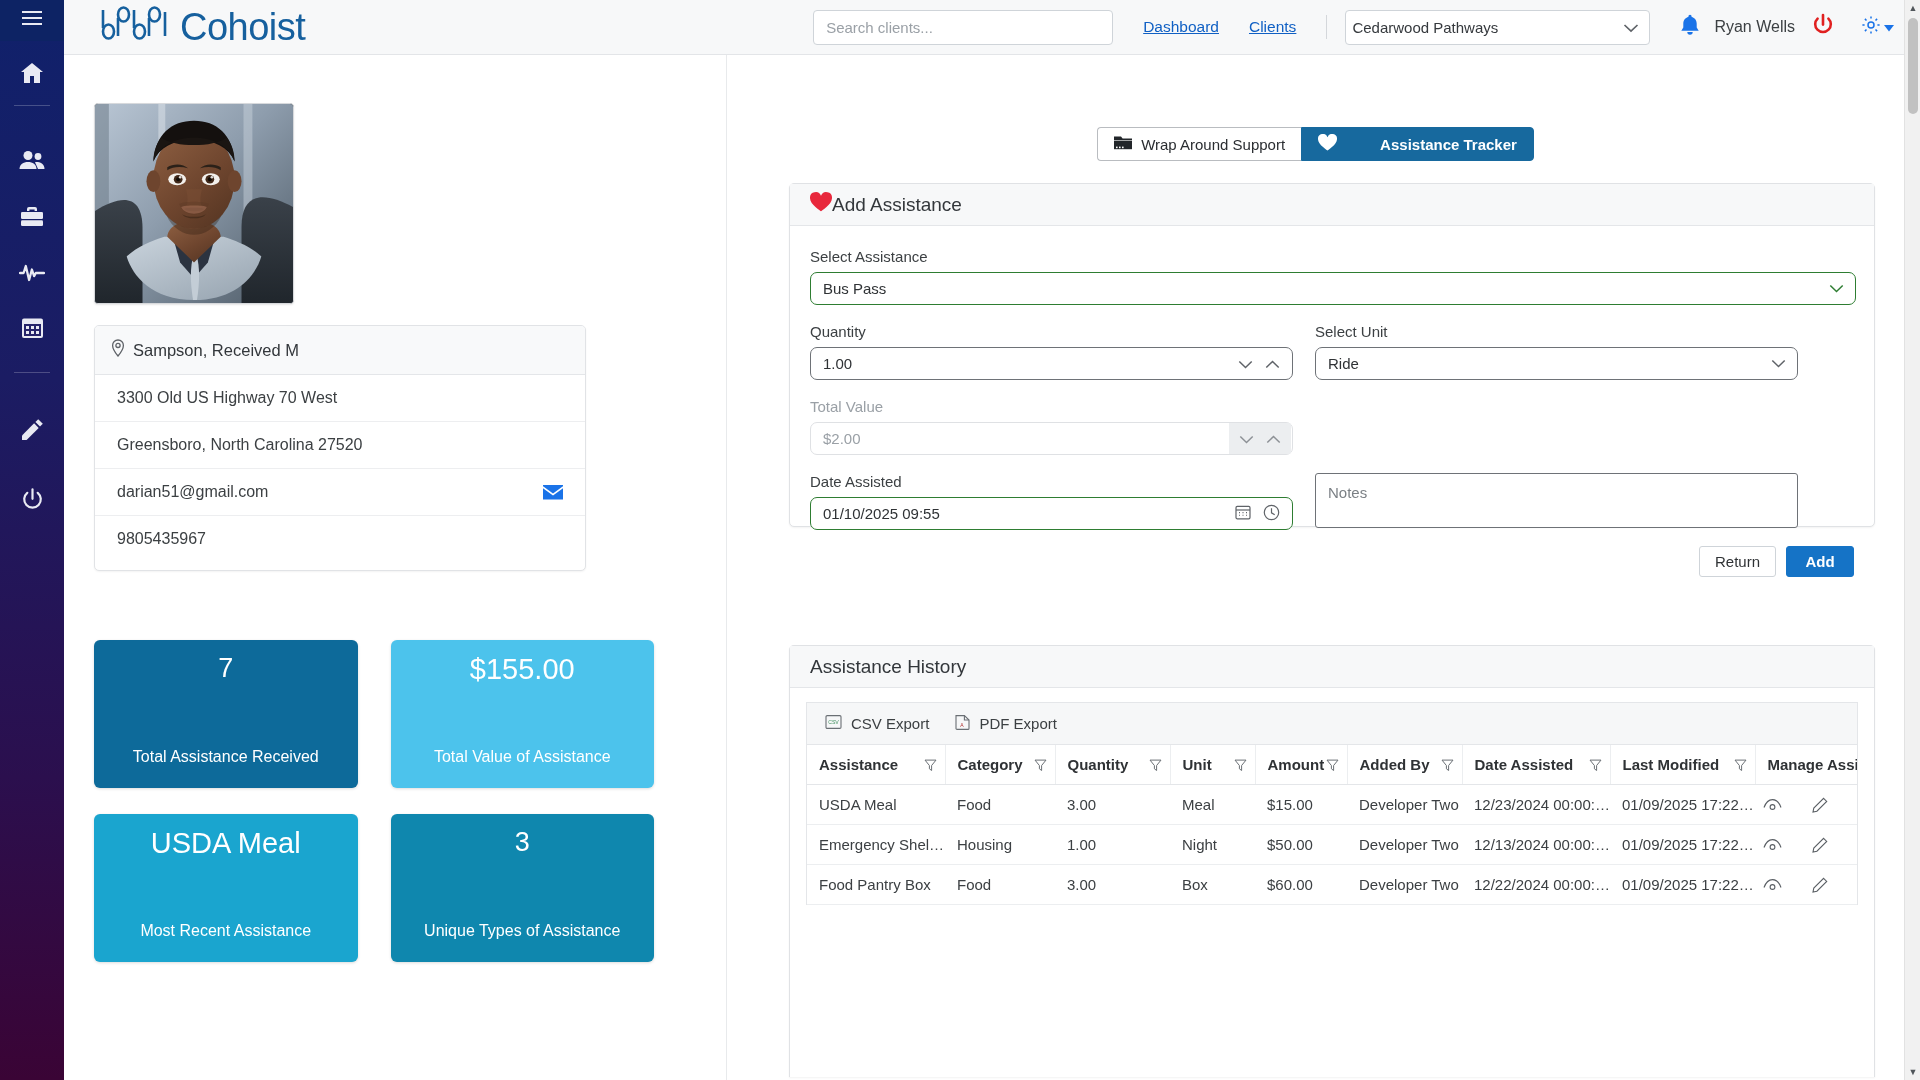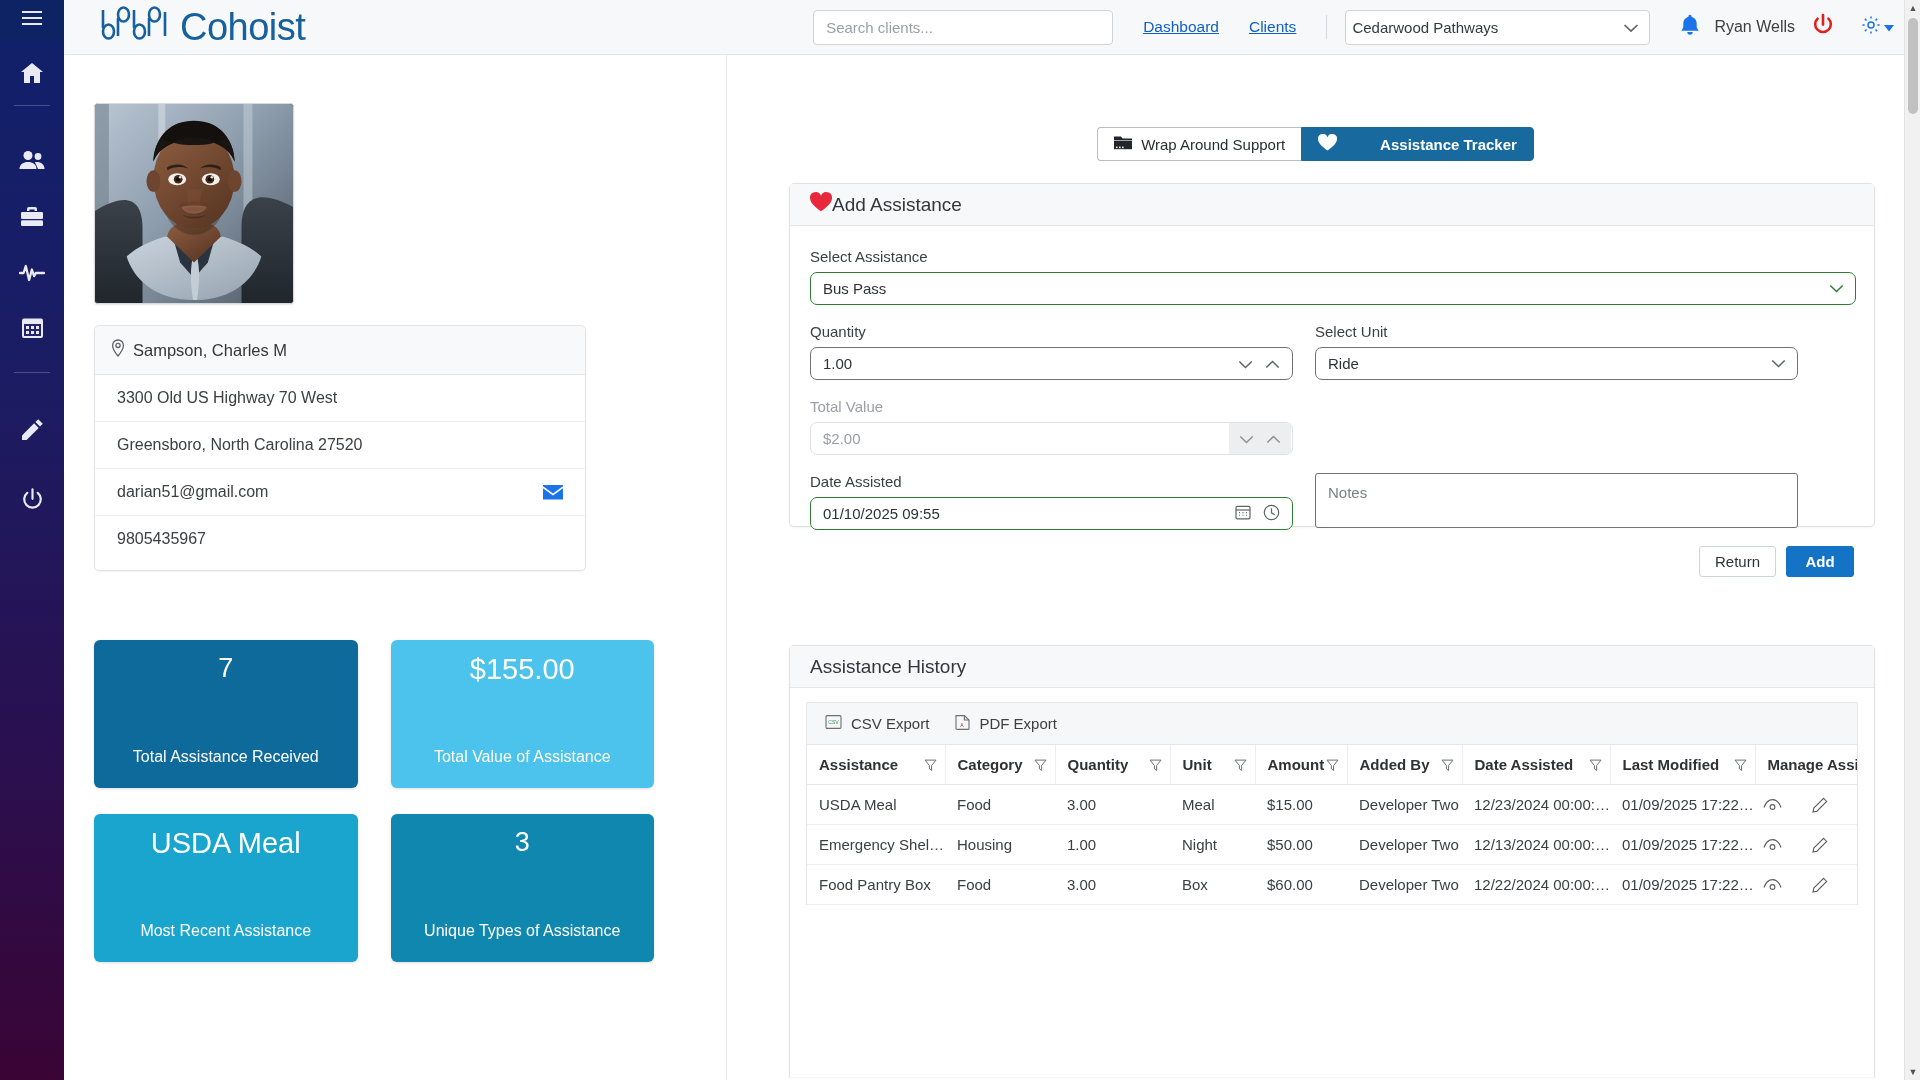--- a/index.html
+++ b/index.html
@@ -480,21 +480,21 @@
     </div>
 
     <div id="client-card">
       <div class="cc-head">
         <span>
           <svg width="14" height="18" viewBox="0 0 14 18" fill="none" stroke="#5f6368" stroke-width="1.3">
             <path d="M7 1C4 1 1.6 3.4 1.6 6.4 1.6 10.4 7 17 7 17s5.4-6.6 5.4-10.6C12.4 3.4 10 1 7 1z"></path>
             <circle cx="7" cy="6.4" r="2.1"></circle>
             </svg>
         </span>
-        <span>Sampson, Charles M</span>
+        <span>Sampson, Received M</span>
       </div>
       <div class="cc-row">3300 Old US Highway 70 West</div>
       <div class="cc-row">Greensboro, North Carolina 27520</div>
       <div class="cc-row">
         <span>darian51@gmail.com</span>
         <span class="mail-ic">
           <svg width="20" height="15" viewBox="0 0 20 15" fill="#1a73e8">
             <path d="M0 1.2 10 8.4 20 1.2V0H0z"></path>
               <path d="M0 3.2v11.3h20V3.2L10 10.4z"></path>
             </svg>

